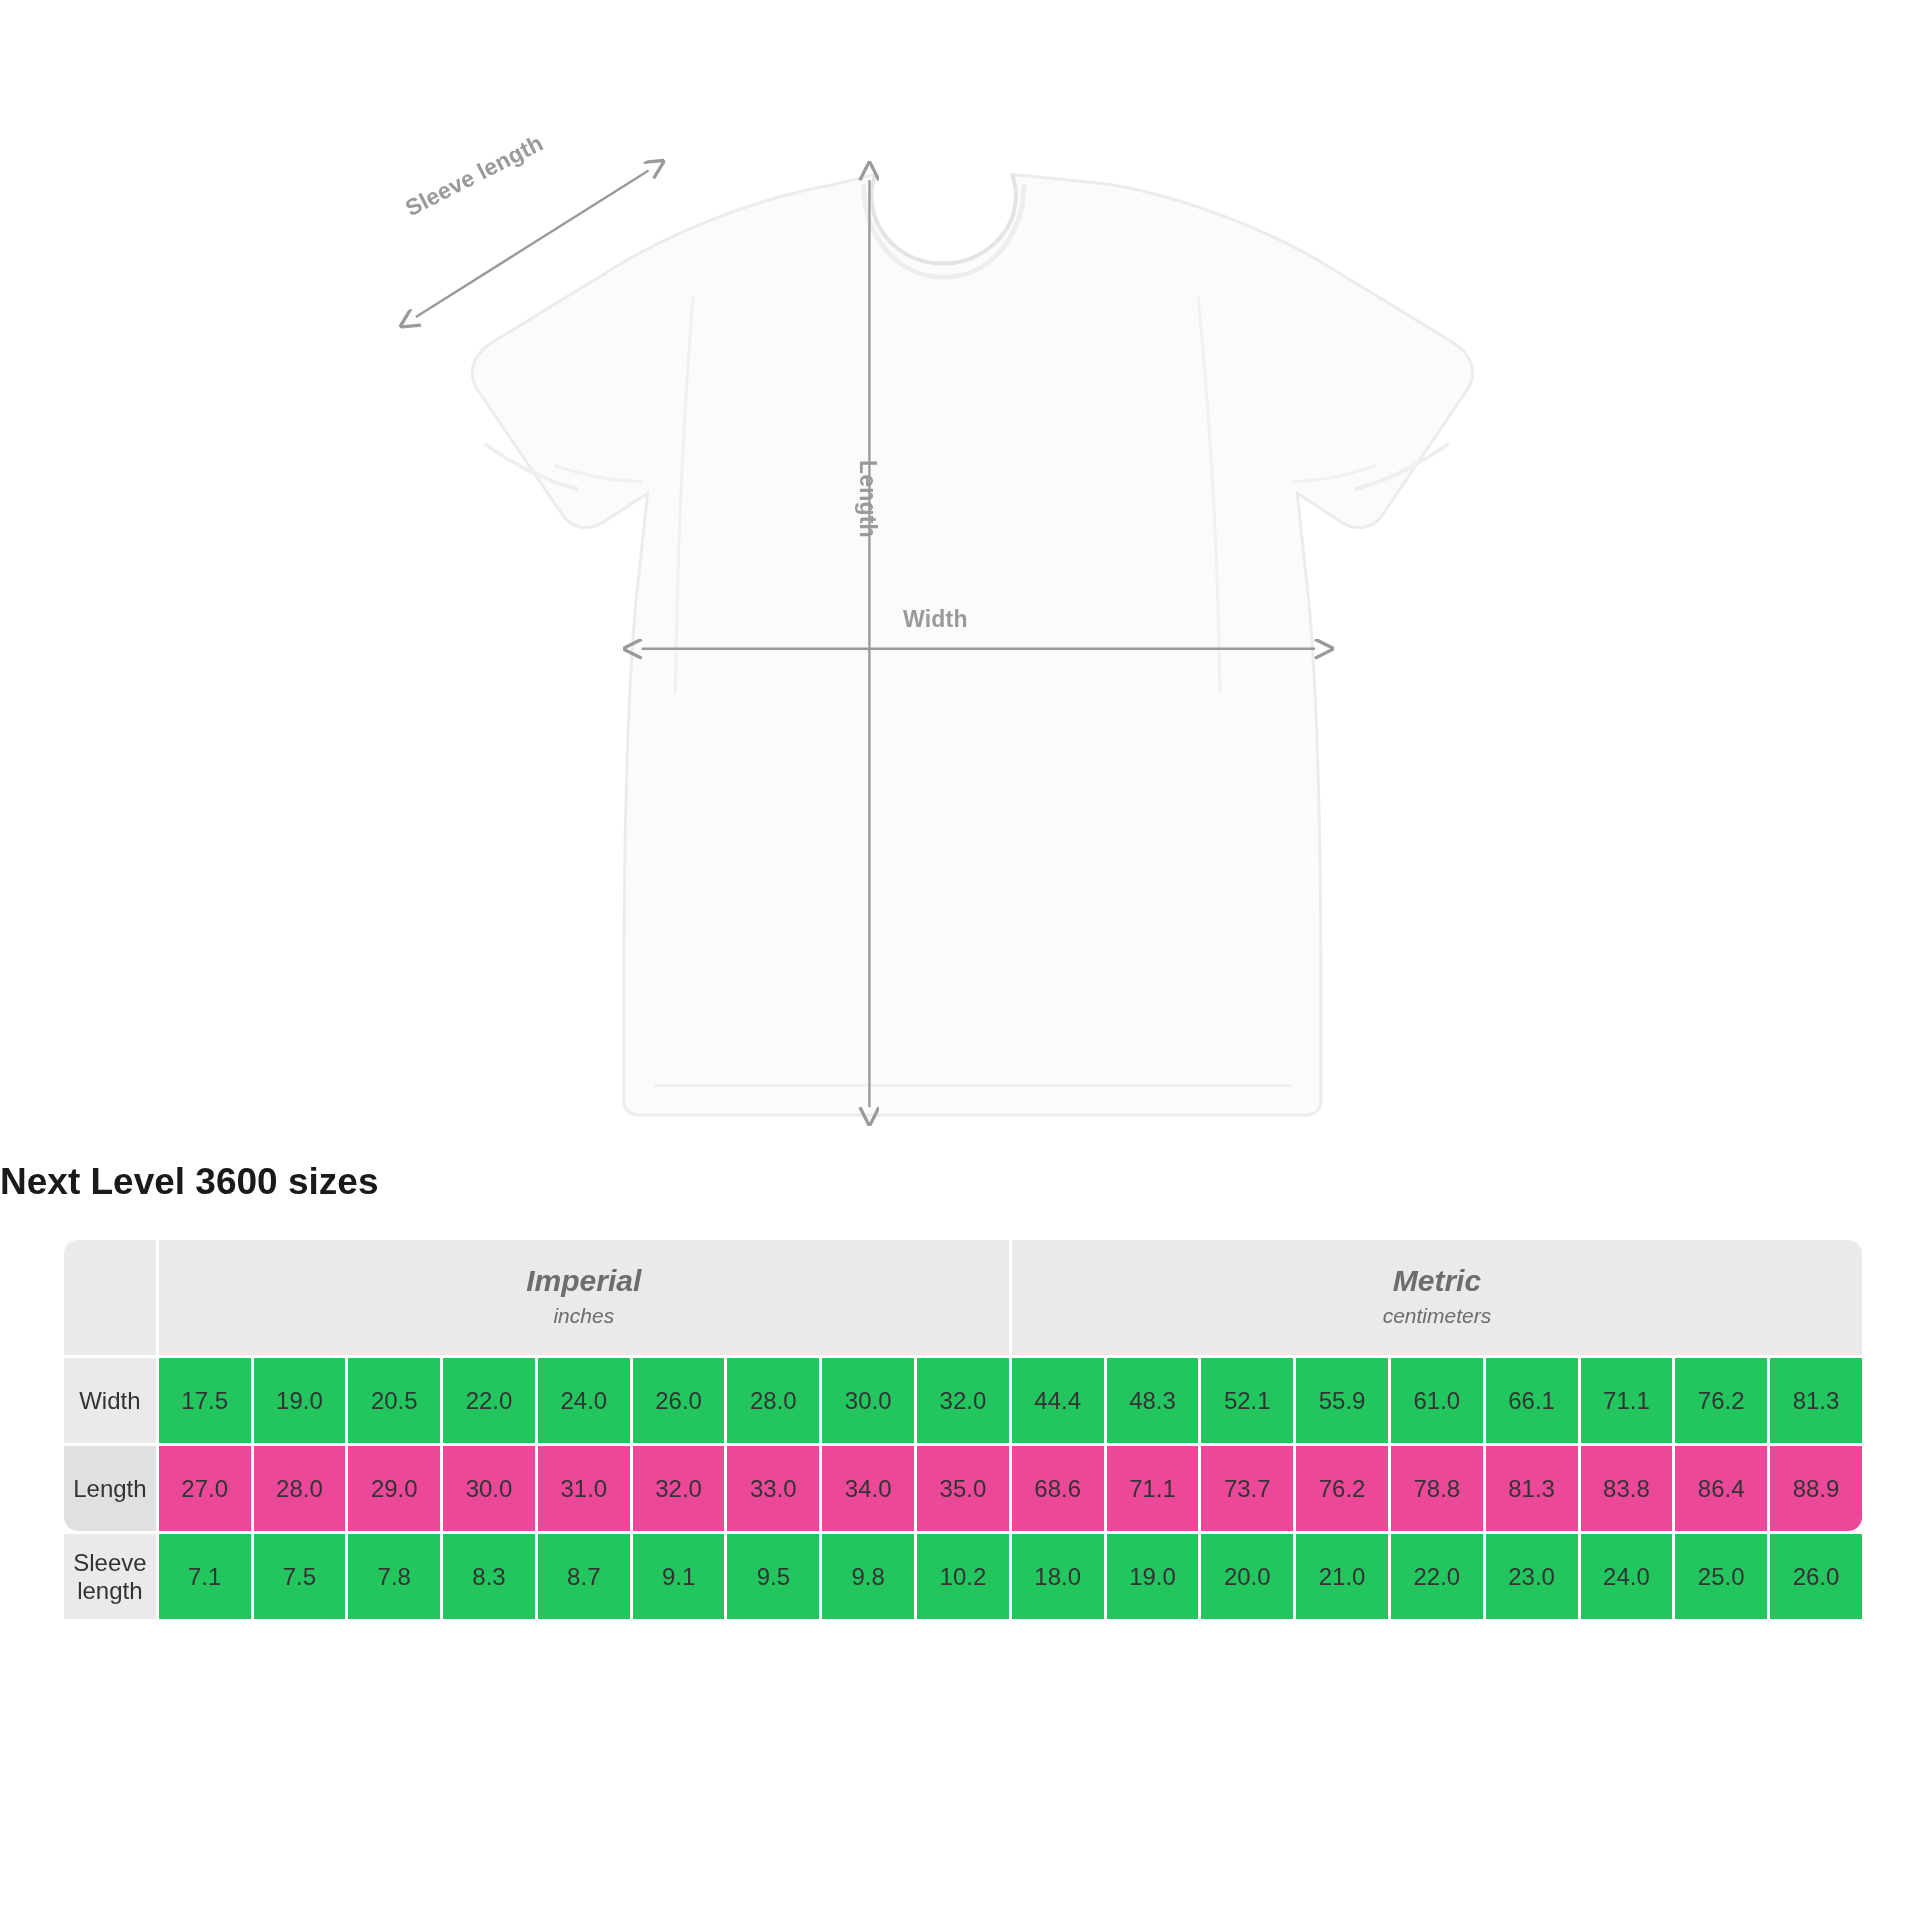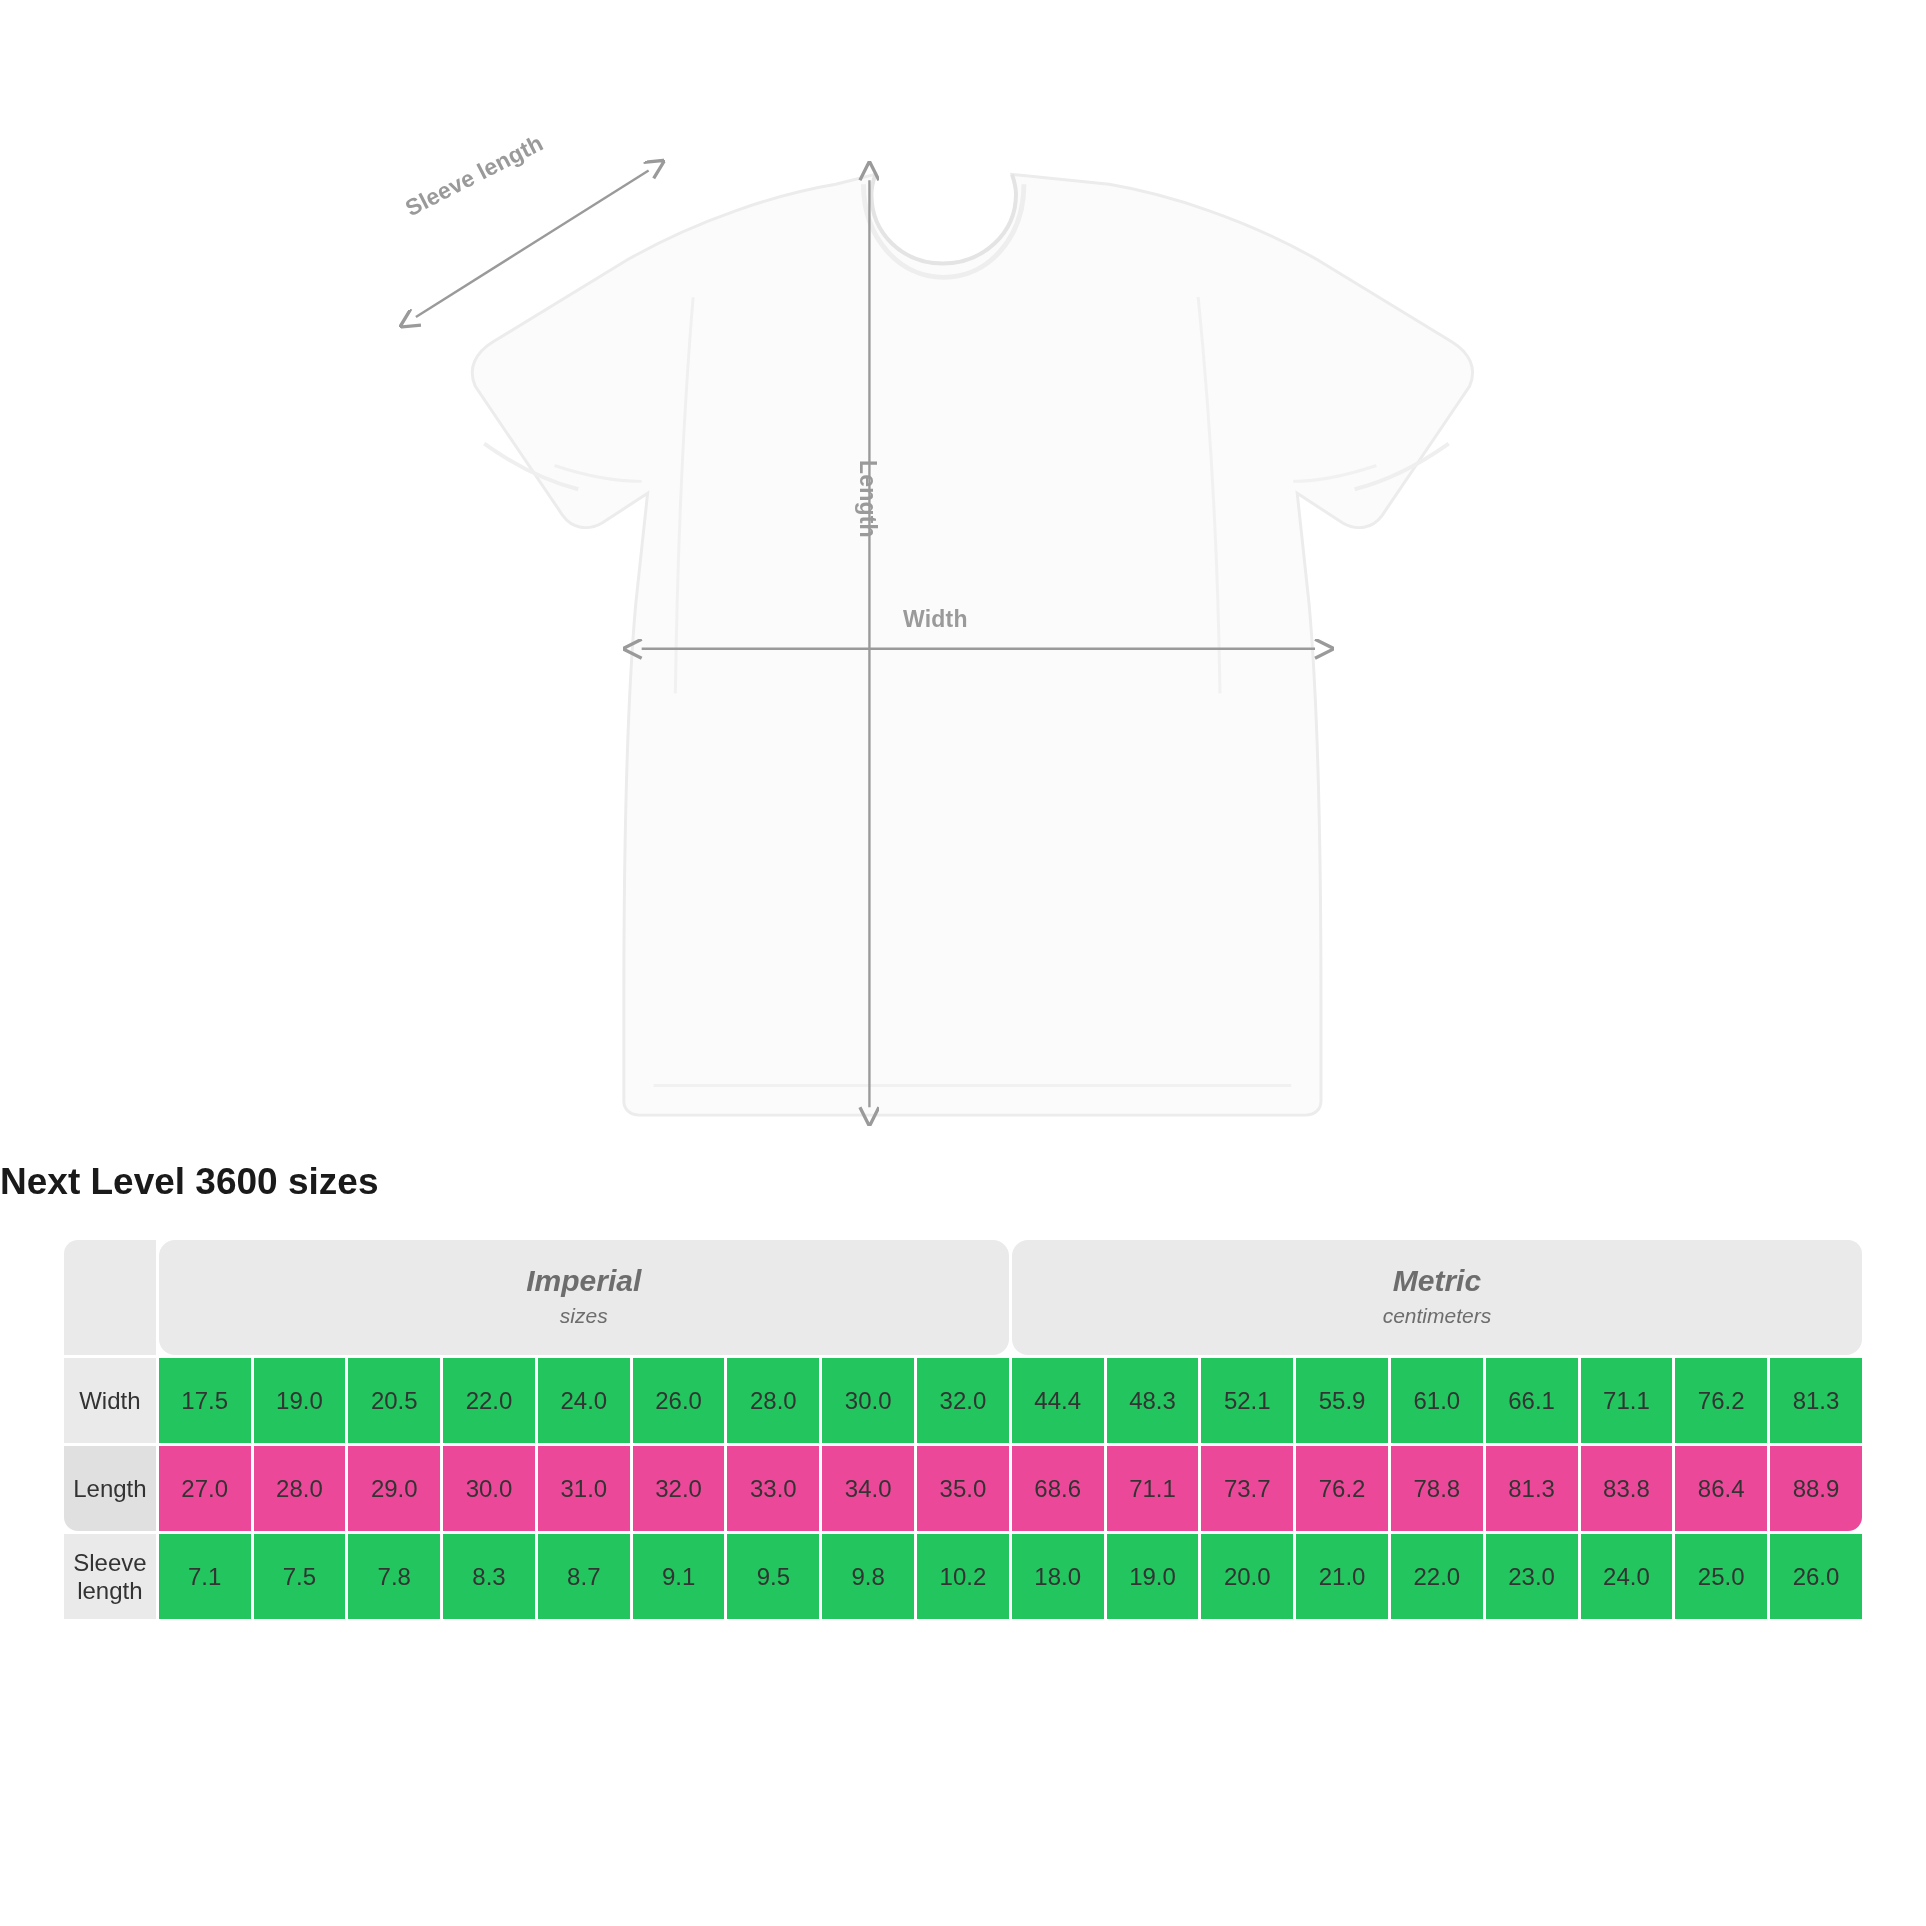--- a/index.html
+++ b/index.html
@@ -91,21 +91,20 @@
     padding: 0;
     height: 85px;
     font-weight: normal;
   }
   .unit-head {
     background: #eaeaea;
     font-size: 0;
     line-height: 0;
     padding: 22px 0 24px 0 !important;
     height: auto !important;
-    border-radius: 16px;
   }
   .unit-head .unit-name {
     display: block;
     font-size: 30px;
     font-style: italic;
     font-weight: bold;
     color: #6d6d6d;
     line-height: 1.25;
   }
   .unit-head .unit-sub {
@@ -226,21 +225,21 @@
   <h1 class="chart-title">Next Level 3600 sizes</h1>
 </div>
 
 <div class="table-wrap">
   <table class="size-table">
     <tbody id="table-body">
         <tr class="head-row">
           <td class="corner-cell top-left"></td>
           <td colspan="9" class="unit-head">
             <span class="unit-name">Imperial</span>
-            <span class="unit-sub">sizes</span>
+            <span class="unit-sub">inches</span>
           </td>
           <td colspan="9" class="unit-head right-round">
             <span class="unit-name">Metric</span>
             <span class="unit-sub">centimeters</span>
           </td>
         </tr>
         <tr class="band-light">
           <td class="row-head">Width</td>
           <td>17.5</td>
           <td>19.0</td>

